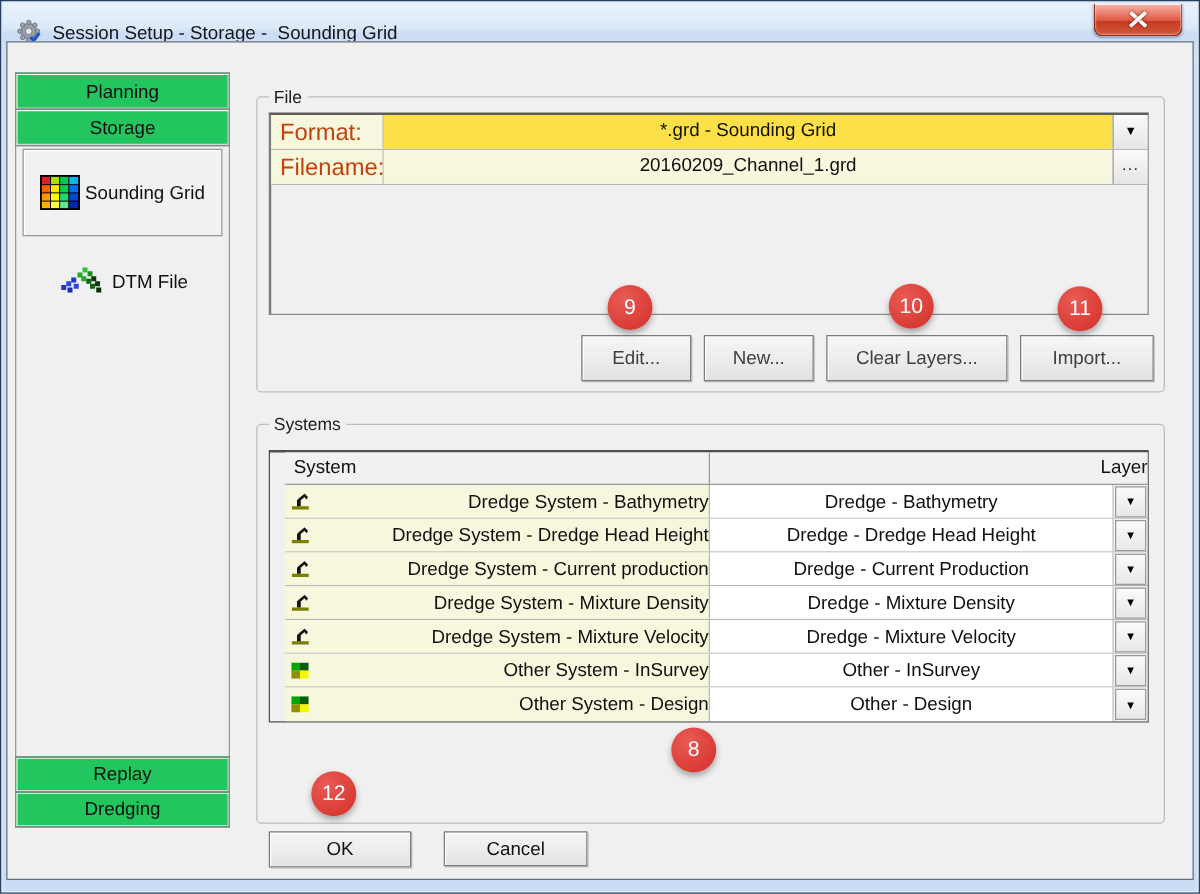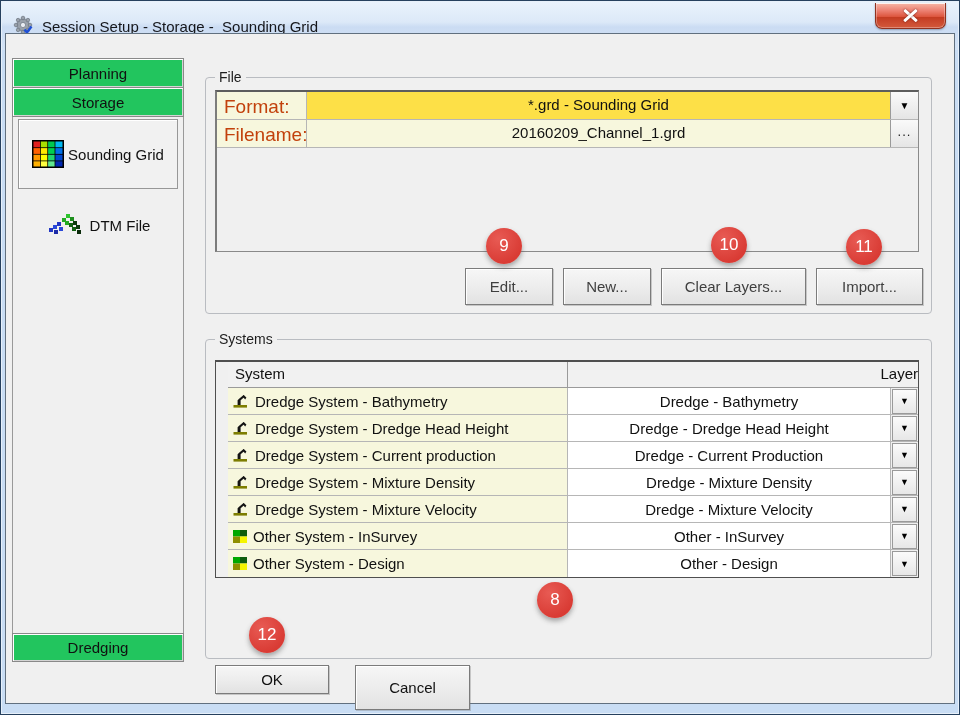--- a/index.html
+++ b/index.html
@@ -101,34 +101,34 @@
     border:1px solid #7b7b7b;
     box-shadow:inset 1px 1px 0 rgba(255,255,255,.95), 1px 1px 0 rgba(120,120,120,.35);
     display:flex; align-items:center; justify-content:center;
     font-size:15px; color:#3f3f3f; cursor:pointer;
   }
   .btn-edit{ left:259px; top:190px; width:88px; height:37px; }
   .btn-new{ left:357px; top:190px; width:88px; height:37px; }
   .btn-clear{ left:455px; top:190px; width:145px; height:37px; }
   .btn-import{ left:610px; top:190px; width:107px; height:37px; }
   .btn-ok{ left:209px; top:631px; width:114px; height:29px; color:#111; }
-  .btn-cancel{ left:349px; top:631px; width:115px; height:45px; color:#111; }
+  .btn-cancel{ left:349px; top:631px; width:115px; height:28px; color:#111; }
 
   
   .stable{
     position:absolute; left:9px; top:20px; width:704px;
     border:1px solid #4f4f4f; border-top-width:2px; background:#f0f0f0;padding-left:12px;
   }
   .thead{ display:flex; height:26px; background:#f1f1f1; border-bottom:1px solid #9a9a9a; }
   .th{ font-size:15px; color:#111; padding-top:3px; }
   .th.sys{ width:340px; padding-left:7px; border-right:1px solid #9a9a9a; }
   .th.lay{ flex:1; padding-left:8px;text-align:right; }
   .trow{ display:flex; height:27px; border-bottom:1px solid #b6b6b6; }
   .trow:last-child{ border-bottom:none; }
-  .td{ font-size:15px; color:#111; }
+  .td{ font-size:15px; color:#111;justify-content:space-between; }
   .td.sys{
     width:340px; background:#f7f7dd; border-right:1px solid #b6b6b6;
     display:flex; align-items:center; gap:6px; padding-left:5px; cursor:pointer;
   }
   .td.lay{
     flex:1; background:#fff; border-right:1px solid #b6b6b6;
     display:flex; align-items:center; justify-content:center; cursor:pointer;
   }
   .td.ddcell{ width:27px; background:#f0f0f0; display:flex; align-items:center; justify-content:center; }
   .dd-btn{
@@ -228,20 +228,23 @@
             <rect x="23" y="12" width="4" height="4" fill="#136313"></rect>
             <rect x="27" y="10" width="4" height="4" fill="#0b3b0b"></rect>
             <rect x="26" y="16" width="4" height="4" fill="#136313"></rect>
             <rect x="30" y="14" width="4" height="4" fill="#0b3b0b"></rect>
             <rect x="31" y="19" width="4" height="4" fill="#0a2a0a"></rect>
           </g>
         </svg>
         <span>DTM File</span>
       </div>
 
+      <div class="side-tab tab-replay">
+        <span>Replay</span>
+      </div>
       <div class="side-tab tab-dredging">
         <span>Dredging</span>
       </div>
     </div>
 
     <div class="group group-file">
       <span class="group-label">File</span>
 
       <div class="grid-region">
         <div class="frow">

